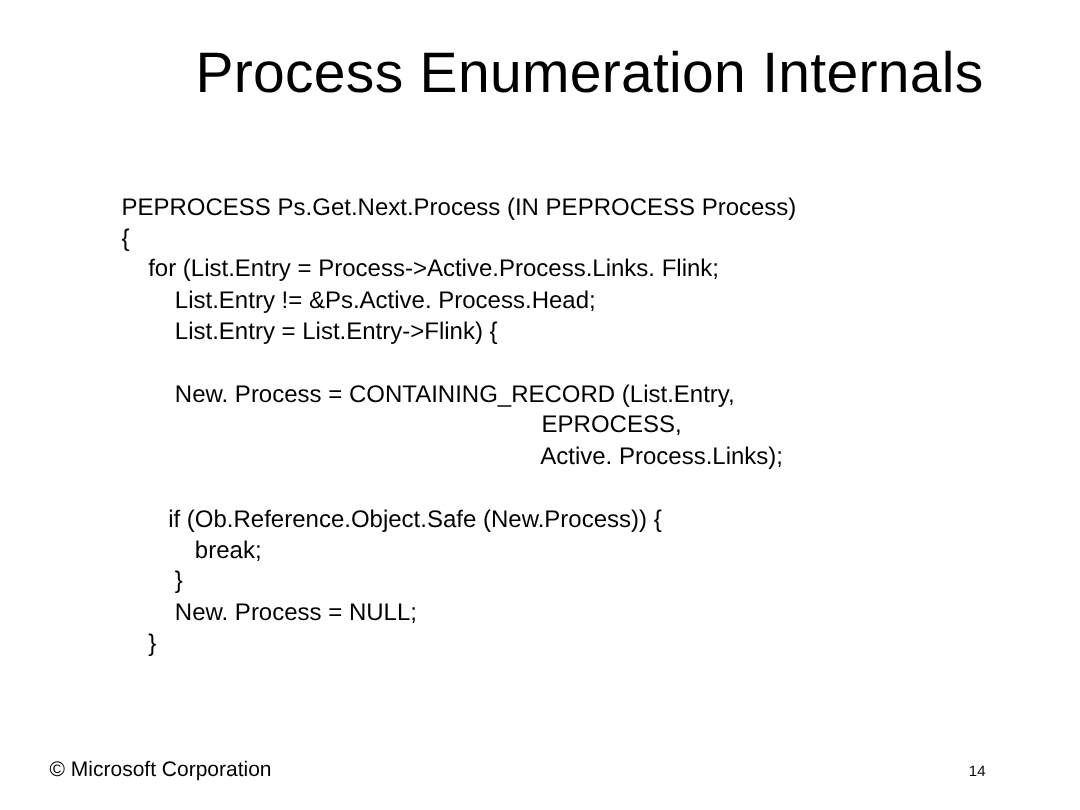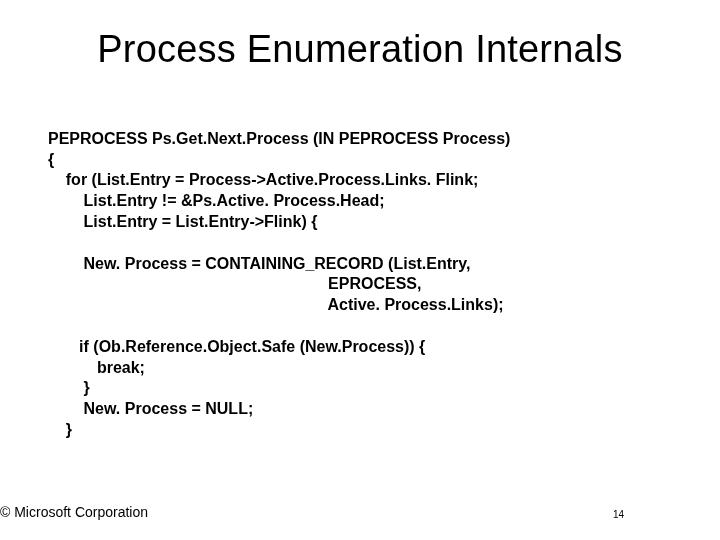--- a/index.html
+++ b/index.html
@@ -11,38 +11,39 @@
     font-family: Arial, Helvetica, sans-serif;
     color: #000;
     position: relative;
     overflow: hidden;
   }
   .slide {
     width: 648px;
     height: 540px;
     position: relative;
     box-sizing: border-box;
+    margin-left: 33px;
   }
   .title {
     position: absolute;
     top: 28px;
     left: 0;
     width: 720px;
     text-align: center;
     font-size: 38px;
     font-weight: 400;
     letter-spacing: 0.2px;
   }
   .code {
     position: absolute;
     top: 108px;
     left: 48px;
     right: 44px;
     font-size: 16px;
-    font-weight: bold;
+    font-weight: normal;
     line-height: 1.3;
     white-space: pre;
     font-family: Arial, Helvetica, sans-serif;
   }
   .footer {
     position: absolute;
     bottom: 20px;
     left: 0;
     width: 720px;
     text-align: left;

